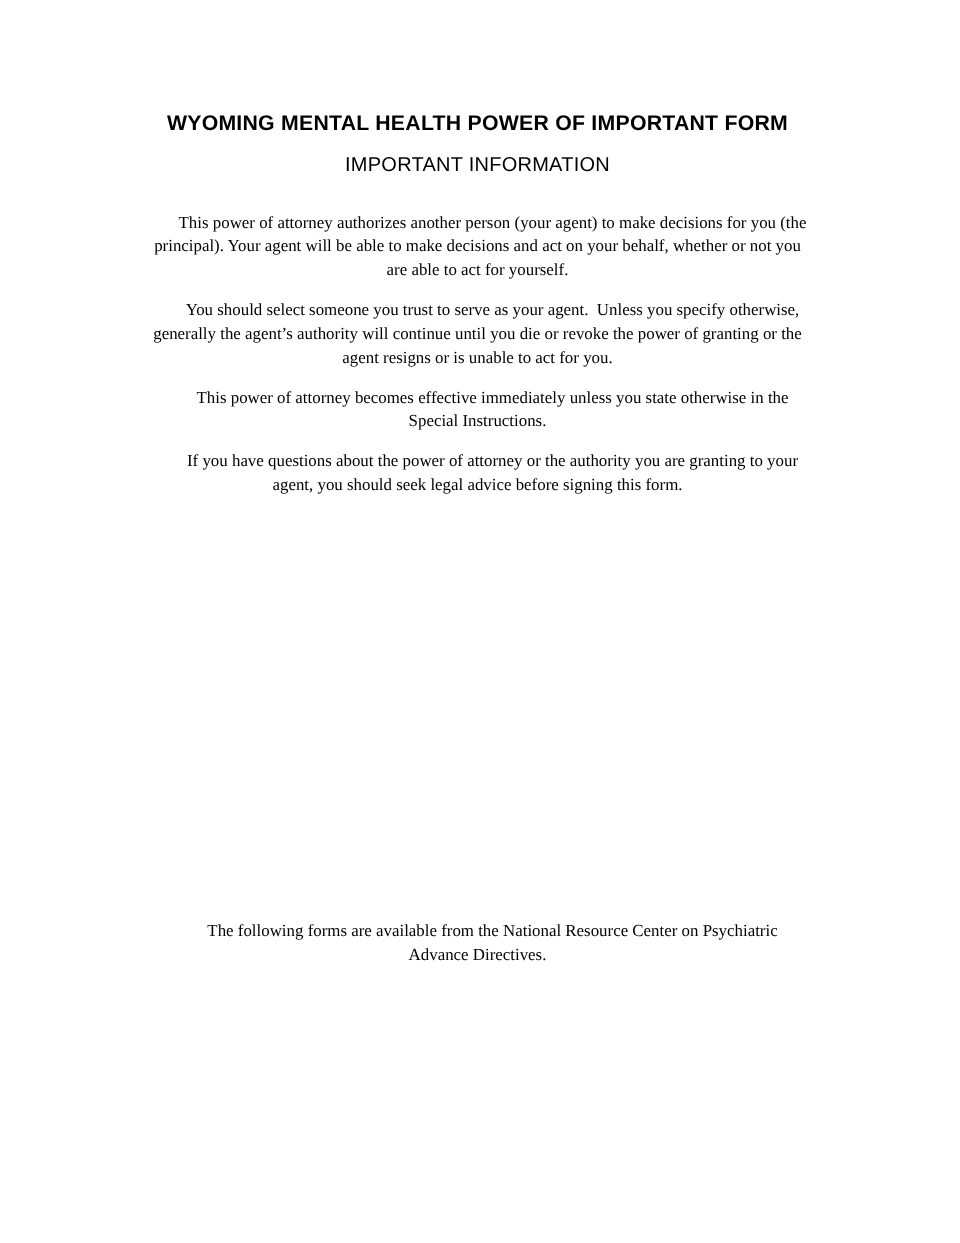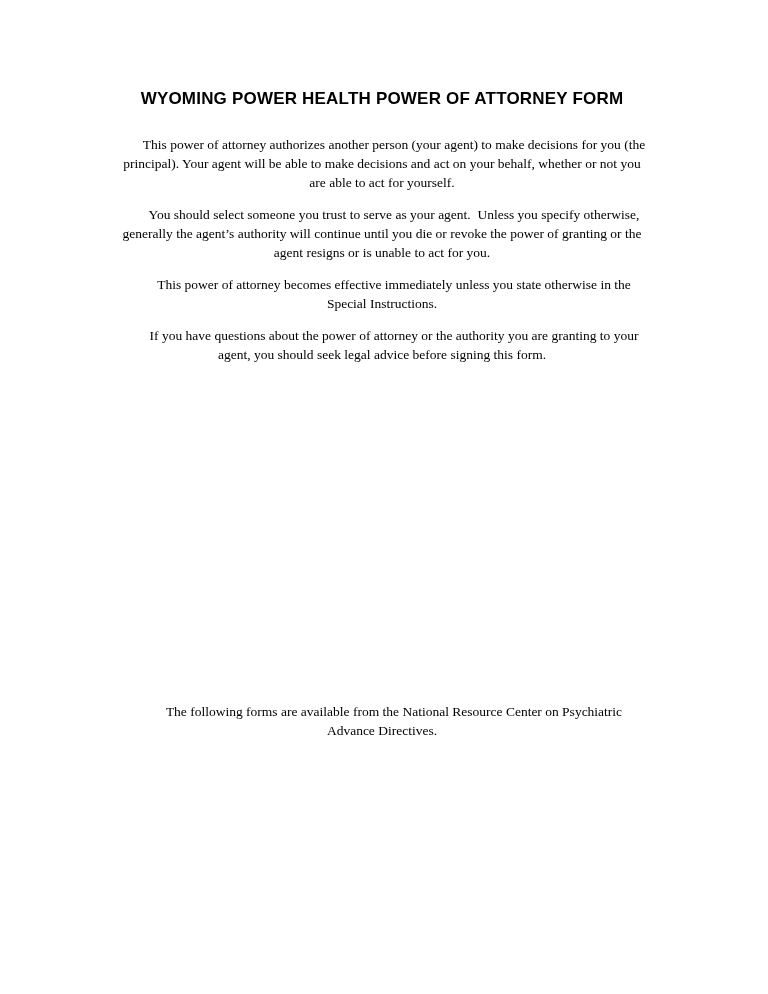--- a/index.html
+++ b/index.html
@@ -52,21 +52,22 @@
     white-space: pre-wrap;
   }
   .para.gap-before {
     margin-top: 338px;
   }
 </style>
 </head>
 <body>
 
 <div class="page">
-  <h1 class="doc-title">WYOMING POWER HEALTH POWER OF ATTORNEY FORM</h1>
+  <h1 class="doc-title">WYOMING MENTAL HEALTH POWER OF IMPORTANT FORM</h1>
+  <h2 class="doc-subtitle">IMPORTANT INFORMATION</h2>
   <div class="doc-body">
       <p class="para">This power of attorney authorizes another person (your agent) to make decisions for you (the
 principal). Your agent will be able to make decisions and act on your behalf, whether or not you
 are able to act for yourself.</p>
       <p class="para">You should select someone you trust to serve as your agent.  Unless you specify otherwise,
 generally the agent’s authority will continue until you die or revoke the power of granting or the
 agent resigns or is unable to act for you.</p>
       <p class="para">This power of attorney becomes effective immediately unless you state otherwise in the
 Special Instructions.</p>
       <p class="para">If you have questions about the power of attorney or the authority you are granting to your

